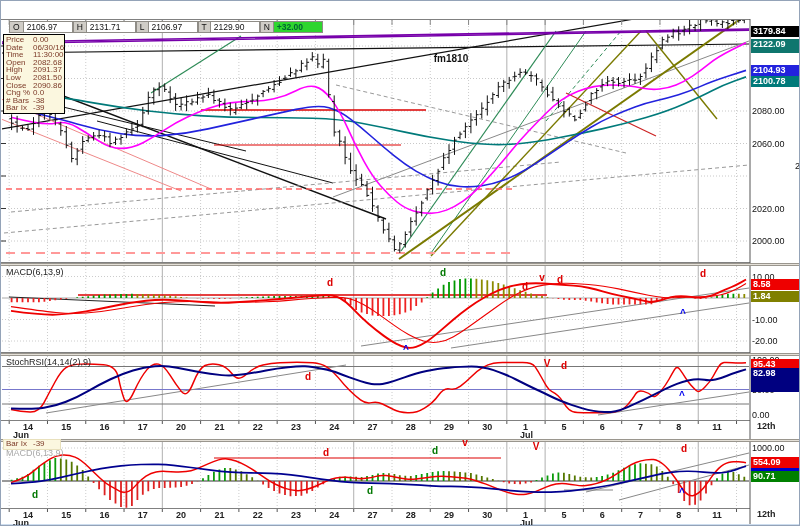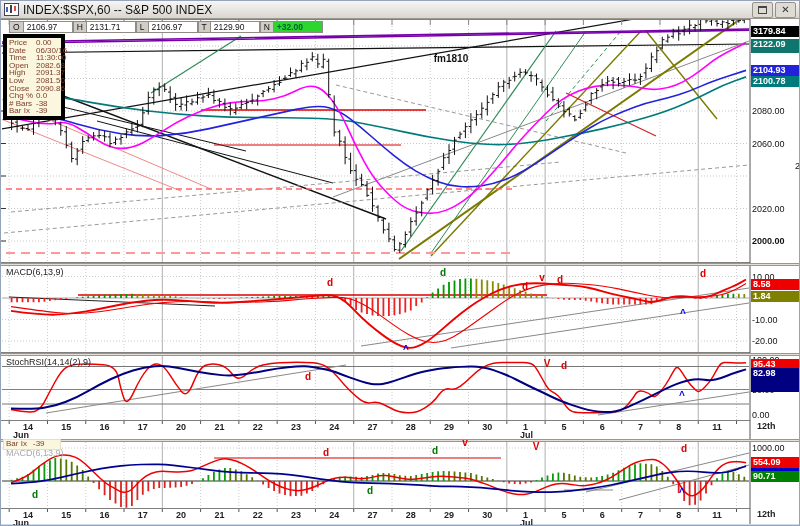--- a/index.html
+++ b/index.html
@@ -13,21 +13,21 @@
   .winbtn{width:19px;height:14px;background:#dedbd5;border:1px solid #979289;border-radius:2px;
     display:flex;align-items:center;justify-content:center;font-size:10px;color:#333;line-height:1;cursor:default}
   .restore-glyph{width:7px;height:5px;border:1px solid #444;border-top:2px solid #444}
   svg#cv{position:absolute;left:0;top:0;z-index:1}
   .lbl{position:absolute;white-space:nowrap;z-index:10}
   .quotebar{position:absolute;left:8px;top:20px;height:12px;display:flex;z-index:12;font-size:8.5px}
   .qcell{display:flex}
   .qlab{background:#d0cdc7;border:1px solid #8f8c86;padding:0 3px;color:#111;display:flex;align-items:center}
   .qval{background:#fff;border:1px solid #8f8c86;border-left:none;padding:0 3px;min-width:42px;display:flex;align-items:center;color:#111}
   .qval.hl{font-weight:700;color:#063}
-  .datawin{position:absolute;left:2px;top:33px;width:62px;background:#fbf7df;border:4px solid #000000;
+  .datawin{position:absolute;left:2px;top:33px;width:62px;background:#fbf7df;border:1px solid #000000;
     padding:1px 2px;font-size:8px;color:#7c3a28;z-index:12;box-sizing:border-box}
   .dwrow{display:grid;grid-template-columns:27px auto;line-height:7.6px}
   .panel-label{position:absolute;font-size:9px;color:#222;z-index:9}
   .macd-label{left:5px;top:266px}
   .stoch-label{left:5px;top:356px}
   .bottom-label{left:5px;top:447px;color:#a9a9a9}
   .barix-box{position:absolute;left:2px;top:438px;width:52px;background:#fbf7df;border:1px solid #e8e0bc;
     font-size:8px;color:#7c3a28;display:grid;grid-template-columns:27px auto;padding:0 2px;z-index:11;line-height:8.5px}
   .axis-month{position:absolute;font-size:9px;font-weight:700;color:#222;z-index:10}
   .right-axlbl{position:absolute;font-size:9px;font-weight:700;color:#222;z-index:10}
@@ -36,39 +36,20 @@
   .glab{position:absolute;left:751px;font-size:9px;color:#111;z-index:5}
   .axnum{position:absolute;font-size:9px;font-weight:700;color:#222;transform:translateX(-50%);z-index:10}
   .ann{position:absolute;font-weight:700;font-size:10px;transform:translateX(-50%);line-height:10px;z-index:13}
   .splitter{position:absolute;left:0;width:800px;height:3px;background:#e4e0d8;border-top:1px solid #9a968e;border-bottom:1px solid #9a968e;box-sizing:border-box;z-index:8}
   .bottom-edge{position:absolute;left:0;top:523px;width:800px;height:3px;background:#ccdcee;z-index:8}
 </style>
 </head>
 <body>
 
 <div class="window">
-  <div class="titlebar">
-    <span style="display:inline-flex">
-      <svg width="15" height="13">
-          <rect x="0.5" y="0.5" width="14" height="12" fill="#fff" stroke="#445"></rect>
-        <line x1="3" y1="9" x2="3" y2="4" stroke="#1133cc" stroke-width="1.6"></line>
-        <line x1="7" y1="10" x2="7" y2="2" stroke="#111" stroke-width="1.6"></line>
-        <line x1="11" y1="8" x2="11" y2="3" stroke="#cc2222" stroke-width="1.6"></line>
-        </svg>
-    </span>
-    <span class="apptitle">INDEX:$SPX,60 -- S&amp;P 500 INDEX</span>
-    <span class="winbtns">
-      <span class="winbtn">
-          <span class="restore-glyph"></span>
-        </span>
-      <span class="winbtn">
-          <span>✕</span>
-        </span>
-    </span>
-  </div>
 
   <svg id="cv" width="800" height="526">
       <defs>
         <clipPath id="cpM">
           <rect x="1" y="19" width="747" height="242"></rect>
         </clipPath>
         <clipPath id="cpA">
           <rect x="1" y="265" width="747" height="86"></rect>
         </clipPath>
         <clipPath id="cpS">
@@ -397,21 +378,21 @@
   <div class="splitter" style="top:262px"></div>
   <div class="splitter" style="top:352px"></div>
   <div class="splitter" style="top:438px"></div>
   <div class="bottom-edge"></div>
 
   <div id="overlay-labels">
       <div class="glab lbl" style="left: 751px; top: 105px; text-align: center;">2080.00</div>
       <div class="glab lbl" style="left: 751px; top: 137.5px;">2060.00</div>
       <div class="glab lbl" style="left: 751px; top: 160px; padding-left: 43px;">2040.00</div>
       <div class="glab lbl" style="left: 751px; top: 202.5px;">2020.00</div>
-      <div class="glab lbl" style="left: 751px; top: 235px; font-weight: bold;">2000.00</div>
+      <div class="glab lbl" style="left: 751px; top: 235px;">2000.00</div>
       <div class="ptag lbl" style="top: 24.5px; height: 11px; background: rgb(0, 0, 0);">3179.84</div>
       <div class="ptag lbl" style="top: 37.5px; height: 14px; background: #0f766e;">2122.09</div>
       <div class="ptag lbl" style="top: 63.5px; height: 11px; background: rgb(34, 34, 221);">2104.93</div>
       <div class="ptag lbl" style="top: 74.5px; height: 11px; background: rgb(0, 122, 122);">2100.78</div>
       <div class="glab lbl" style="left: 751px; top: 270.5px;">10.00</div>
       <div class="glab lbl" style="left: 751px; top: 292px;">0.00</div>
       <div class="glab lbl" style="left: 751px; top: 313.5px;">-10.00</div>
       <div class="glab lbl" style="left: 751px; top: 335px;">-20.00</div>
       <div class="ptag lbl" style="top: 277.5px; height: 11px; background: rgb(238, 0, 0);">8.58</div>
       <div class="ptag lbl" style="top: 289.5px; height: 11px; background: rgb(128, 128, 0);">1.84</div>

